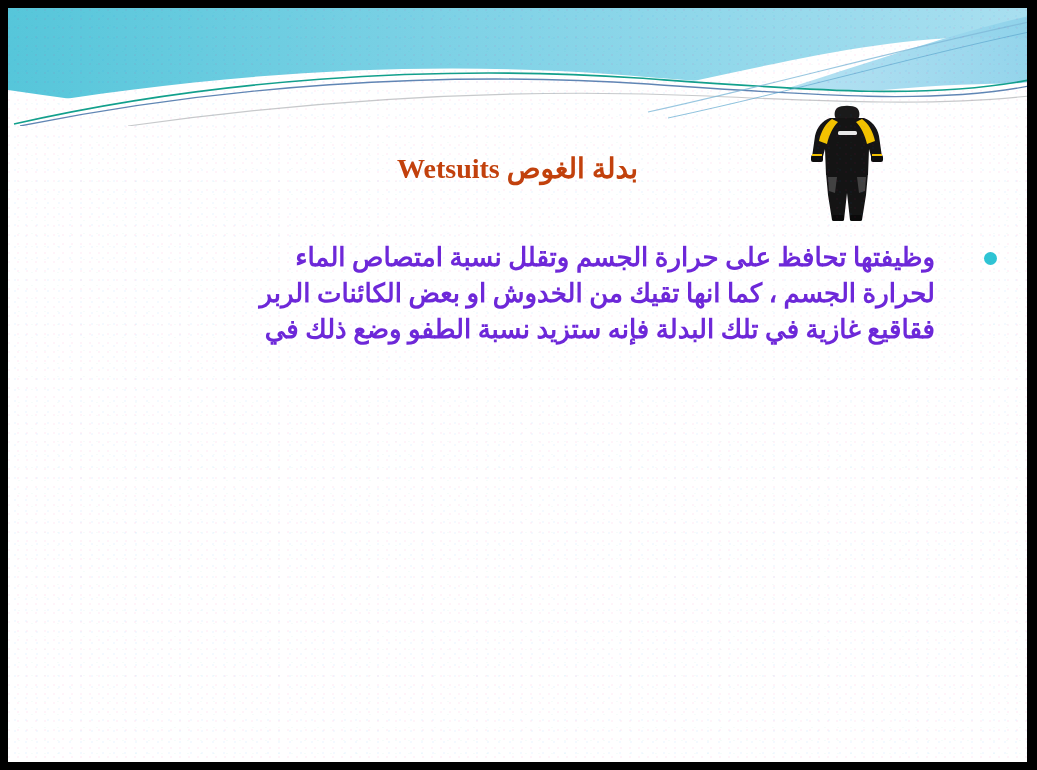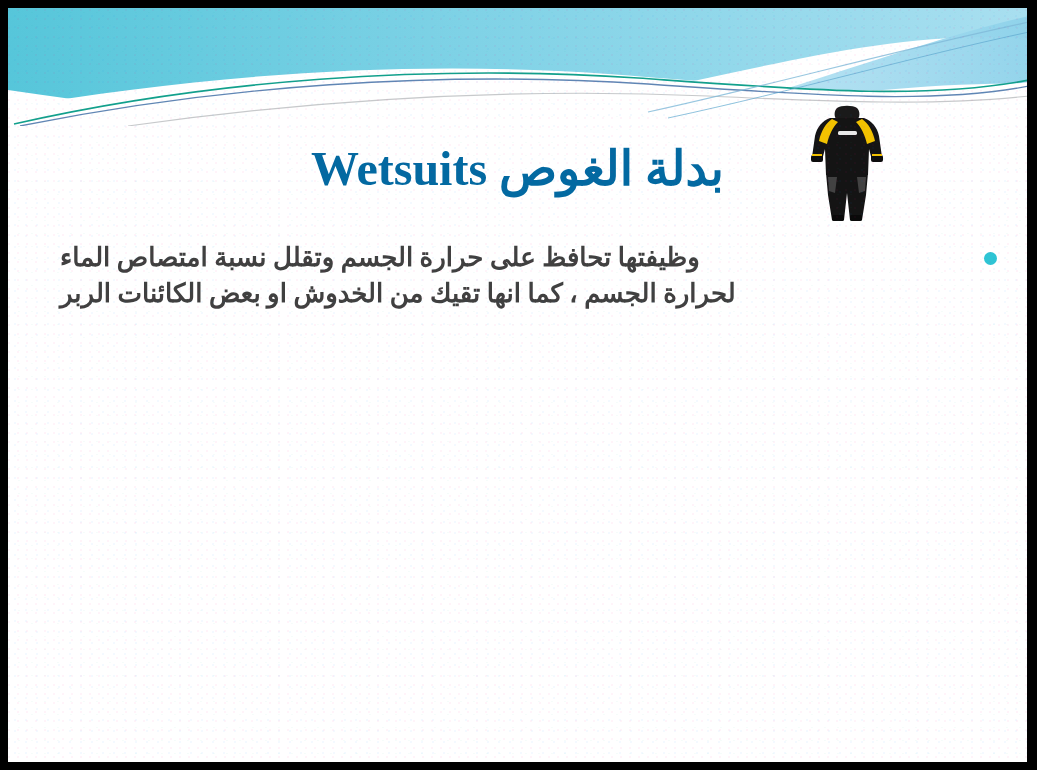--- a/index.html
+++ b/index.html
@@ -68,23 +68,23 @@
     right: 0;
     height: 70px;
     display: flex;
     align-items: center;
     justify-content: center;
     gap: 14px;
     direction: rtl;
   }
   .slide-title {
     font-family: "Liberation Serif", "DejaVu Serif", serif;
-    font-size: 48px;
+    font-size: 28px;
     font-weight: bold;
-    color: #0369a1;
+    color: #c2410c;
     white-space: nowrap;
     line-height: 1.05;
     letter-spacing: 0px;
   }
 
   
   .wetsuit-figure {
     position: absolute;
     left: 798px;
     top: 97px;
@@ -118,22 +118,22 @@
     height: 13px;
     border-radius: 50%;
     background: #2ec4d4;
   }
   .body-text {
     display: block;
     font-family: "Liberation Serif", "DejaVu Serif", serif;
     font-weight: bold;
     font-size: 26px;
     line-height: 36px;
-    color: #404040;
-    text-align: left;
+    color: #6d28d9;
+    text-align: right;
     direction: rtl;
     unicode-bidi: isolate;
     padding: 0 28px;
   }
   .body-text .ln { display: block; white-space: nowrap; }
 </style>
 </head>
 <body>
 
 <div class="slide-frame">
@@ -197,18 +197,19 @@
     <div class="title-row">
       <h1 class="slide-title">بدلة الغوص Wetsuits</h1>
     </div>
 
     <ul class="body-list">
       <li class="body-item">
         <span class="bullet-dot"></span>
         <span class="body-text">
           <span class="ln">وظيفتها تحافظ على حرارة الجسم وتقلل نسبة امتصاص الماء</span>
           <span class="ln">لحرارة الجسم ، كما انها تقيك من الخدوش او بعض الكائنات الربر</span>
+          <span class="ln">فقاقيع غازية في تلك البدلة فإنه ستزيد نسبة الطفو وضع ذلك في</span>
         </span>
       </li>
     </ul>
 
   </div>
 </div>
 
 </body></html>

